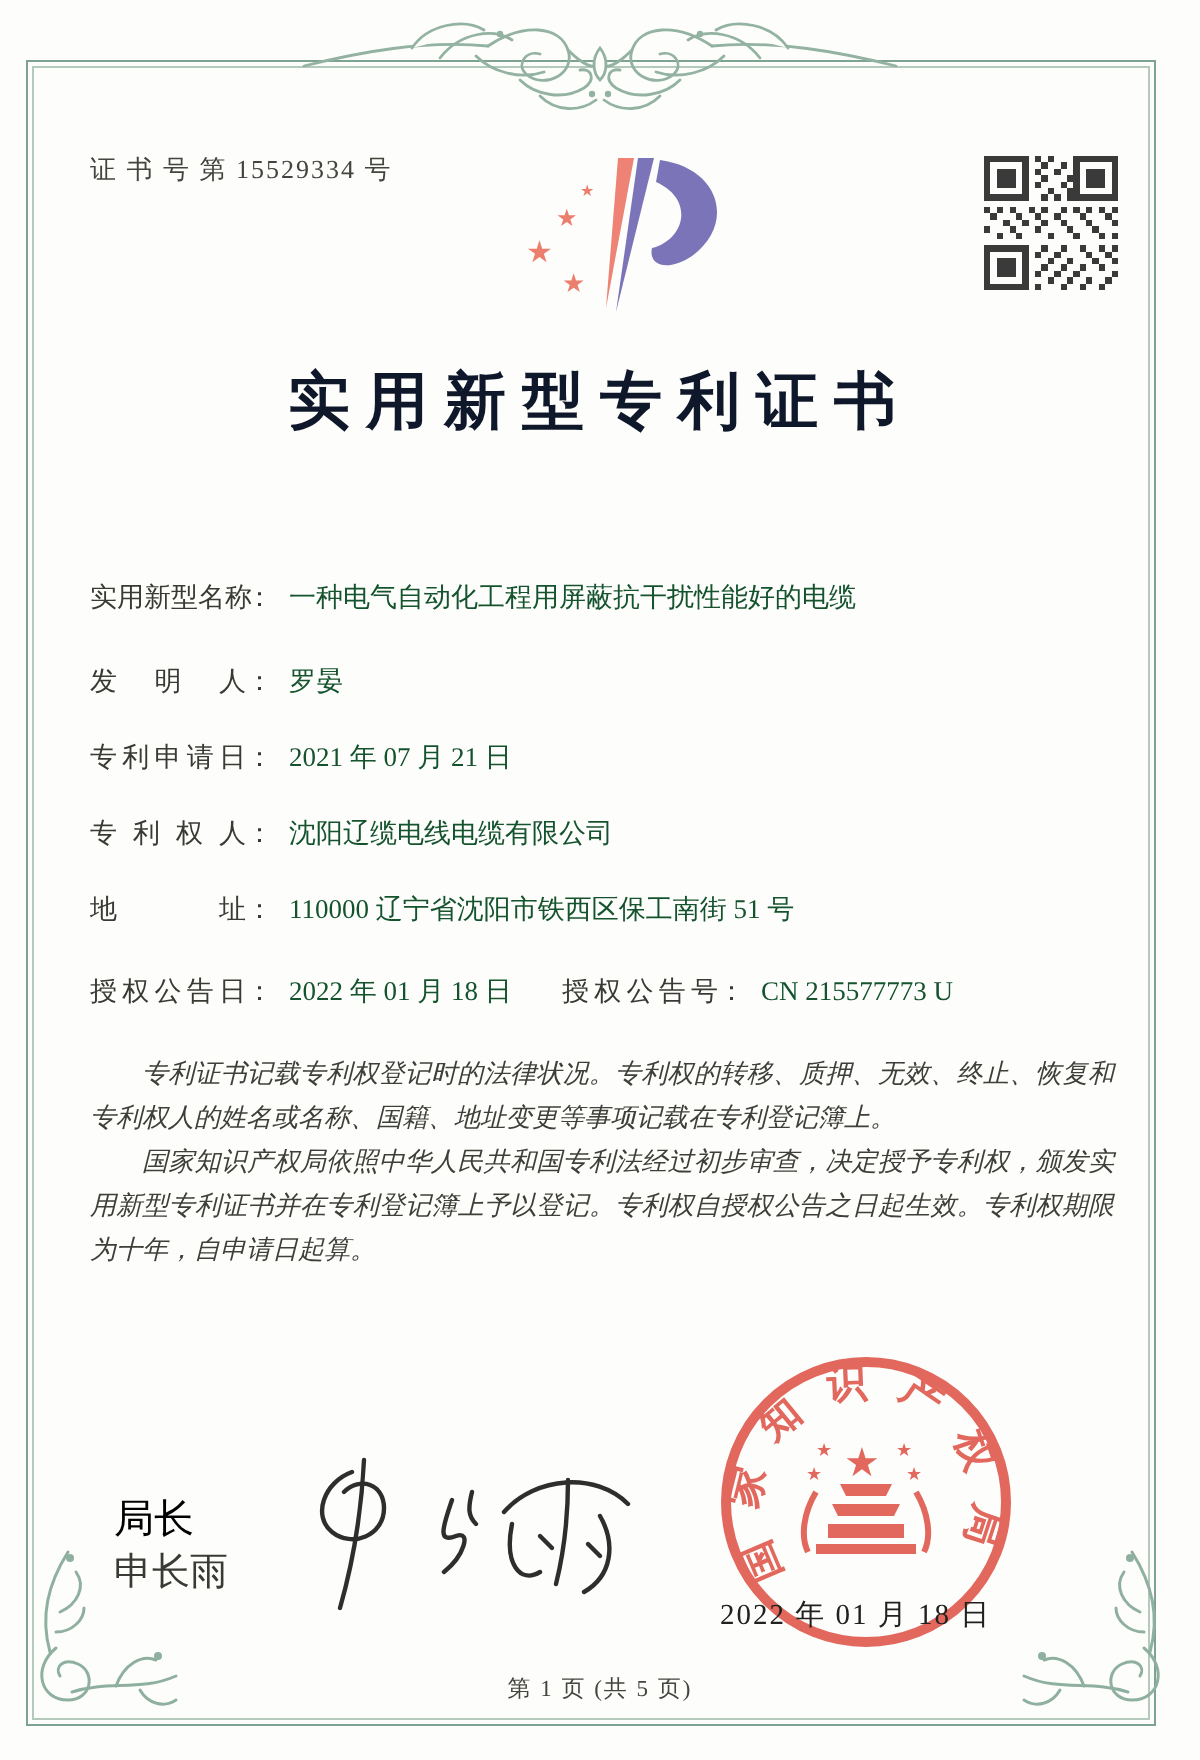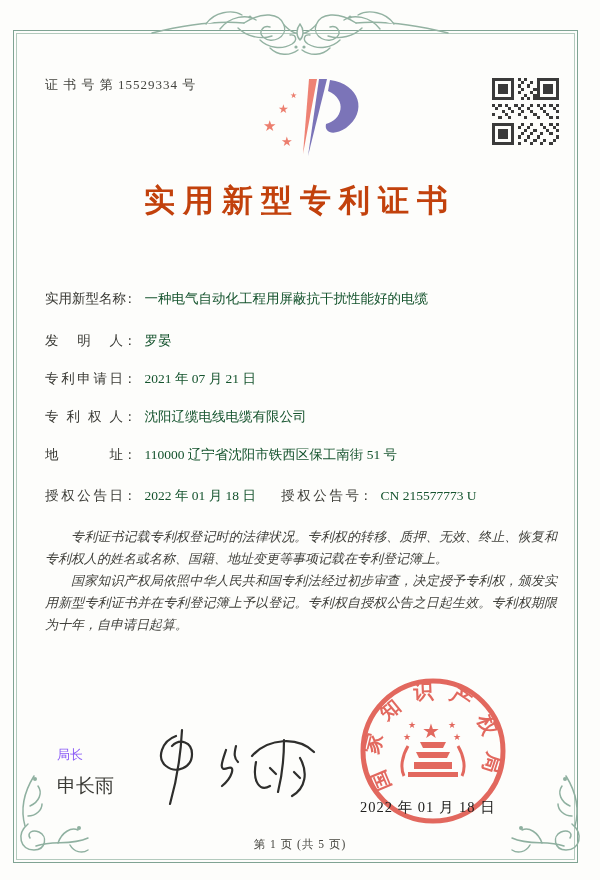--- a/index.html
+++ b/index.html
@@ -18,37 +18,37 @@
   .frame-inner{position:absolute;inset:2px;border:1px solid #b3cabd;}
   .ornament{position:absolute;pointer-events:none;}
   .orn-top{left:150px;top:2px;}
   .orn-bl{left:8px;top:766px;}
   .orn-br{left:502px;top:766px;}
   
   .cert-no{position:absolute;left:45px;top:76px;font-size:13px;letter-spacing:1px;color:#44443f;}
   .logo{position:absolute;left:246px;top:76px;}
   .qr{position:absolute;left:492px;top:78px;}
   .title{position:absolute;left:0;top:180px;width:100%;text-align:center;
-         font-size:31px;font-weight:600;letter-spacing:8px;color:#c2410c;margin:0;}
+         font-size:31px;font-weight:600;letter-spacing:8px;color:#0f172a;margin:0;}
   
   .fields{position:absolute;left:45px;top:258px;width:515px;}
   .frow{position:relative;height:20px;margin-bottom:18px;font-size:13.5px;white-space:nowrap;}
   .frow.gap-lg{margin-bottom:22px;}
   .frow.gap-xl{margin-bottom:21px;}
   .flabel{display:inline-block;width:78px;text-align:justify;text-align-last:justify;
           text-justify:inter-character;color:#3a3a35;margin-top:32px;}
   .fcolon{display:inline-block;margin-right:8px;color:#3a3a35;}
   .fvalue{color:#14532d;}
   .fgroup2{position:absolute;left:236px;top:0;}
   
   .paras{position:absolute;left:45px;top:526px;width:512px;font-size:13px;
          line-height:22px;font-style:italic;color:#3f3f3a;text-align:justify;}
   .paras p{margin:0;text-indent:2em;}
   
-  .sig-title{position:absolute;left:57px;top:746px;font-size:13px;color:#8b5cf6;}
+  .sig-title{position:absolute;left:57px;top:746px;font-size:20px;color:#000000;}
   .sig-name{position:absolute;left:57px;top:773px;font-size:19px;color:#3a3a35;}
   .sig-hand{position:absolute;left:148px;top:728px;}
   
   .seal{position:absolute;left:358px;top:676px;opacity:.88;}
   .seal-date{position:absolute;left:360px;top:798px;font-size:14.5px;color:#21211f;
              letter-spacing:1px;z-index:5;}
   
   .footer{position:absolute;left:0;top:837px;width:100%;text-align:center;
           font-size:11.5px;color:#45453f;letter-spacing:1px;}
 </style>

